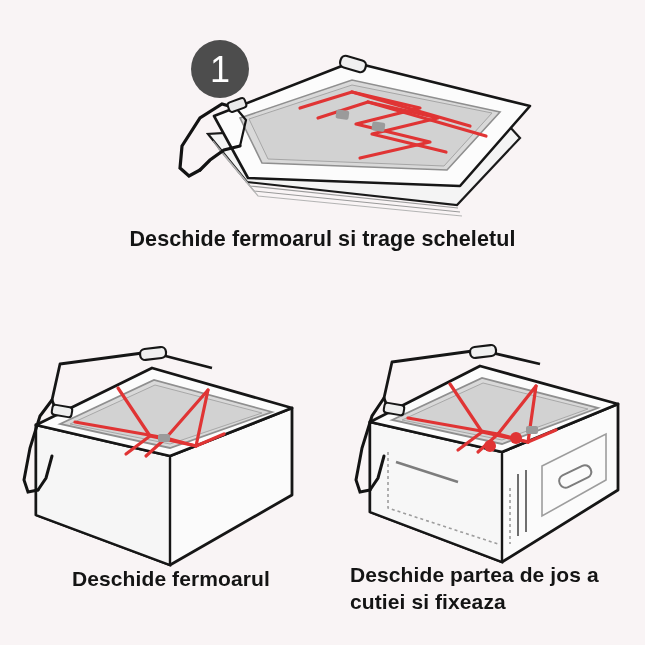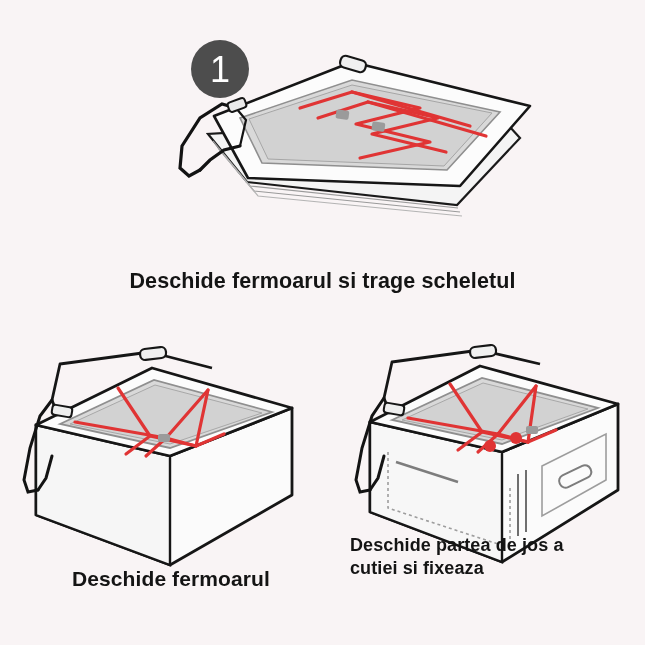--- a/index.html
+++ b/index.html
@@ -20,23 +20,23 @@
   .art{position:absolute;left:0;top:0;}
 
   .caption{
     position:absolute;
     color:#141414;
     font-weight:bold;
     line-height:1.28;
     letter-spacing:0.1px;
     white-space:pre-line;
   }
-  #caption-1{left:0;top:226px;width:645px;text-align:center;font-size:21.5px;margin-top:42px;}
+  #caption-1{left:0;top:226px;width:645px;text-align:center;font-size:21.5px;}
   #caption-2{left:72px;top:566px;font-size:21px;}
-  #caption-3{left:350px;top:534px;font-size:18px;}
+  #caption-3{left:350px;top:562px;font-size:21px;}
 
   .badge-num{
     font-family:"Liberation Sans",sans-serif;
     font-weight:normal;
   }
 </style>
 </head>
 <body style="background: rgb(249, 244, 245);">
 
 <div class="page">

